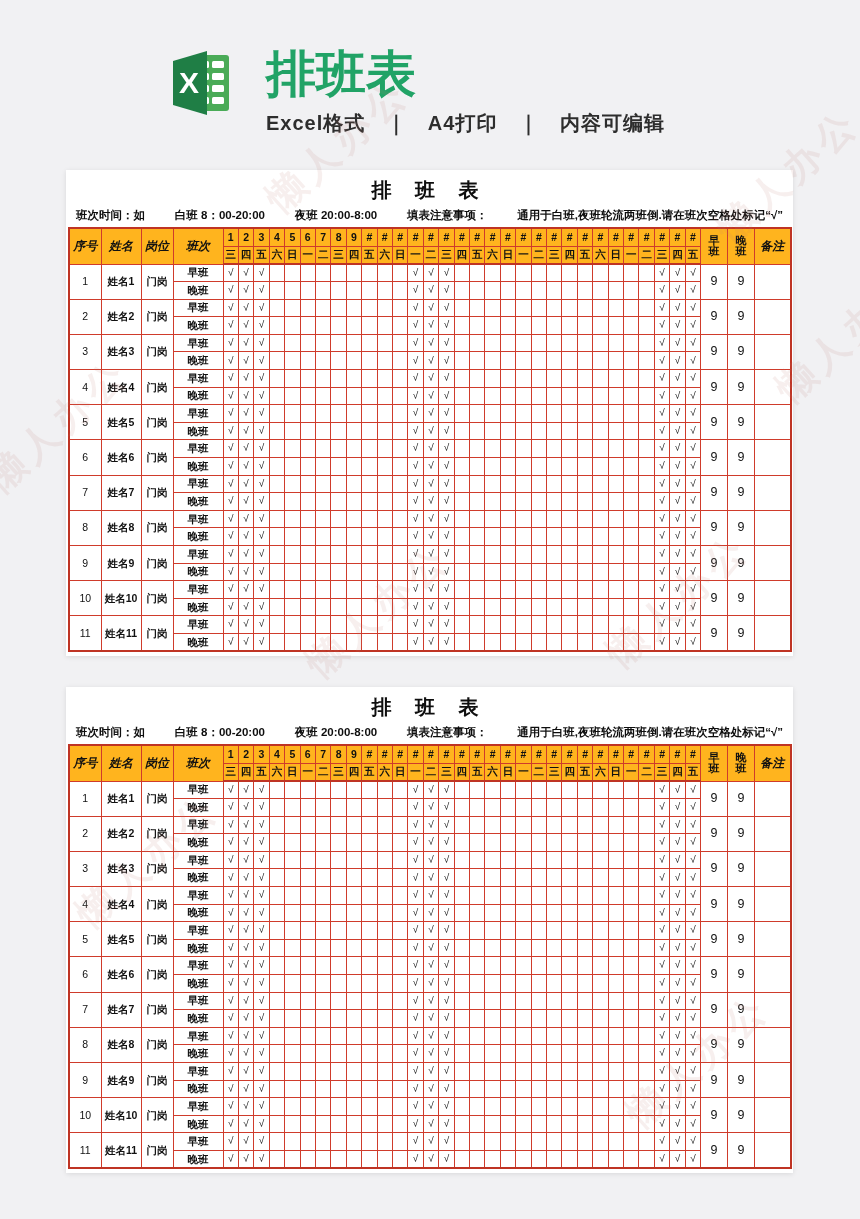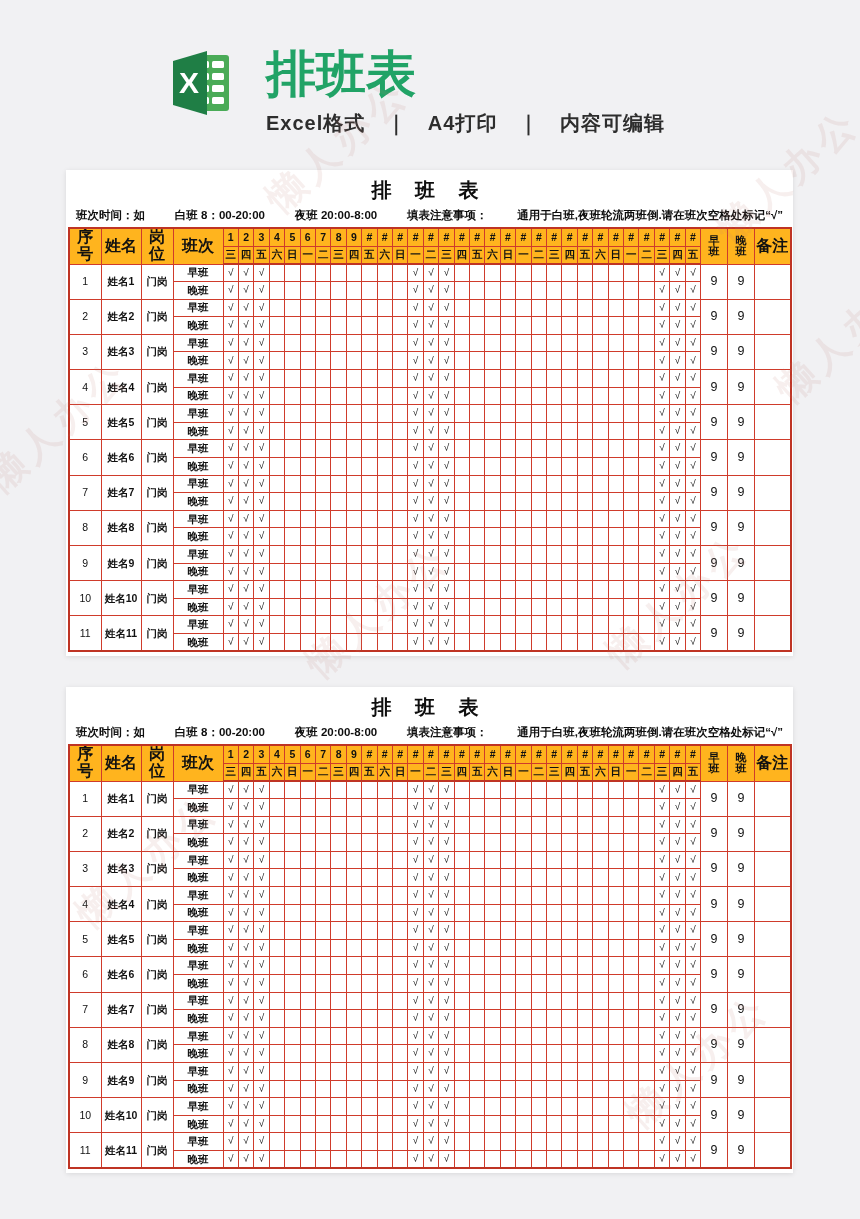--- a/index.html
+++ b/index.html
@@ -48,21 +48,21 @@
     border-collapse:collapse;table-layout:fixed;width:722px;margin:0 auto;
     border:2px solid var(--line-strong);
   }
   .sched th,.sched td{
     border:1px solid var(--line);padding:0;text-align:center;vertical-align:middle;
     overflow:hidden;line-height:1.05;color:#111;
   }
   .sched thead th{background:var(--orange);font-weight:bold;}
   .sched thead tr{height:18px;}
   .sched thead tr:last-child th{border-bottom-width:2px;border-bottom-color:var(--line-strong);}
-  .th-corner{font-size:16px;}
+  .th-corner{font-size:12px;font-style:italic;}
   .th-day{font-size:10.5px;}
   .th-week{font-size:10.5px;}
   .th-two{font-size:11px;white-space:pre-line;}
   .sched tbody tr{height:17.6px;}
   .td-no{font-size:10.5px;}
   .td-name{font-size:10.5px;font-weight:bold;}
   .td-post{font-size:10.5px;font-weight:bold;}
   .td-shift{font-size:10.5px;font-weight:bold;}
   .td-day{font-size:10px;color:#222;}
   .td-count{font-size:12.5px;}

